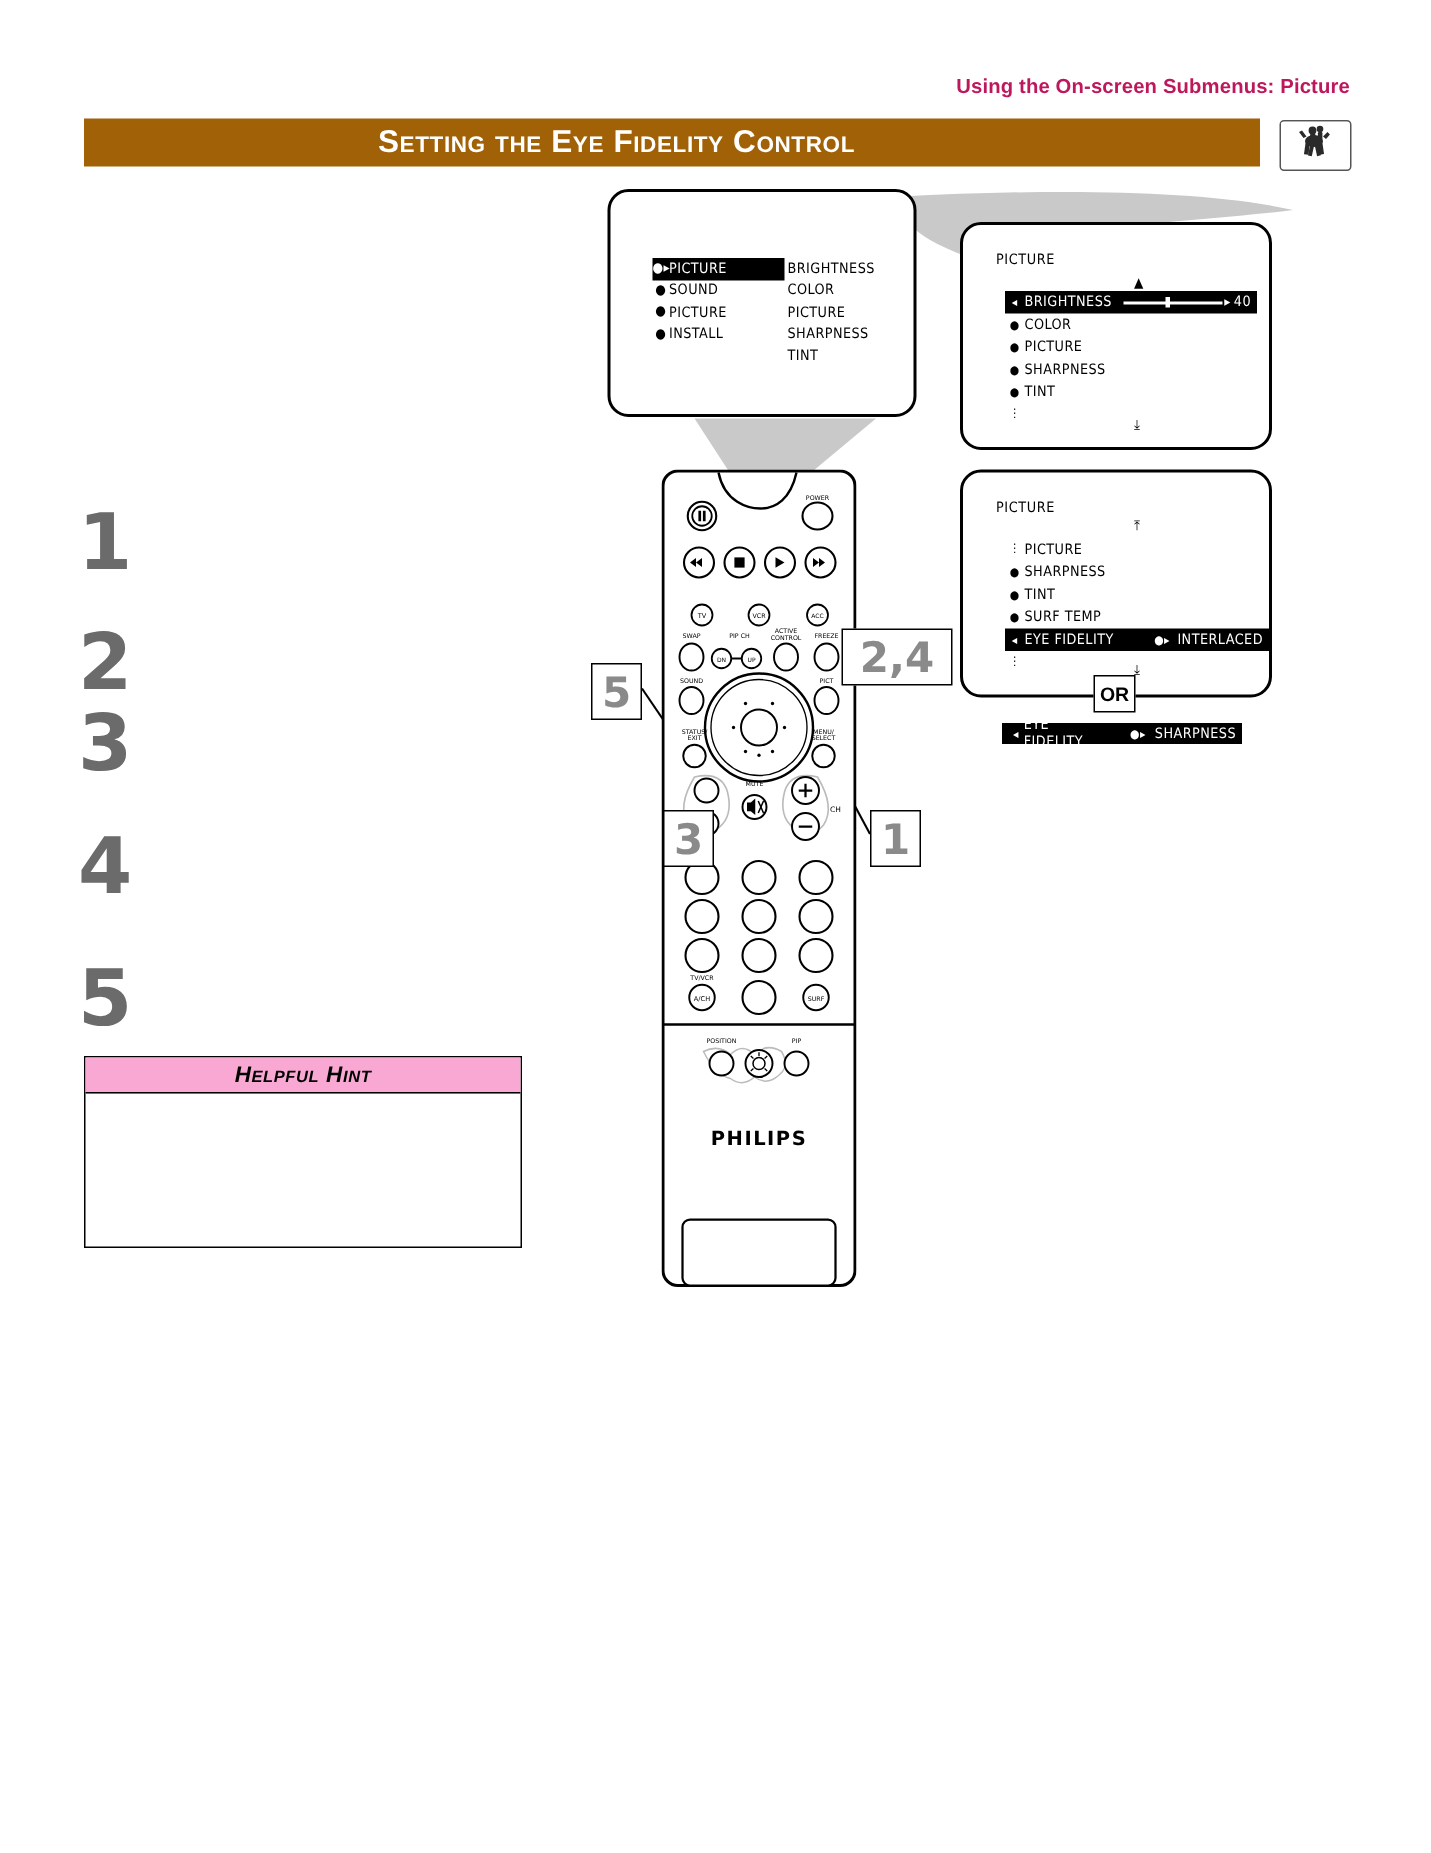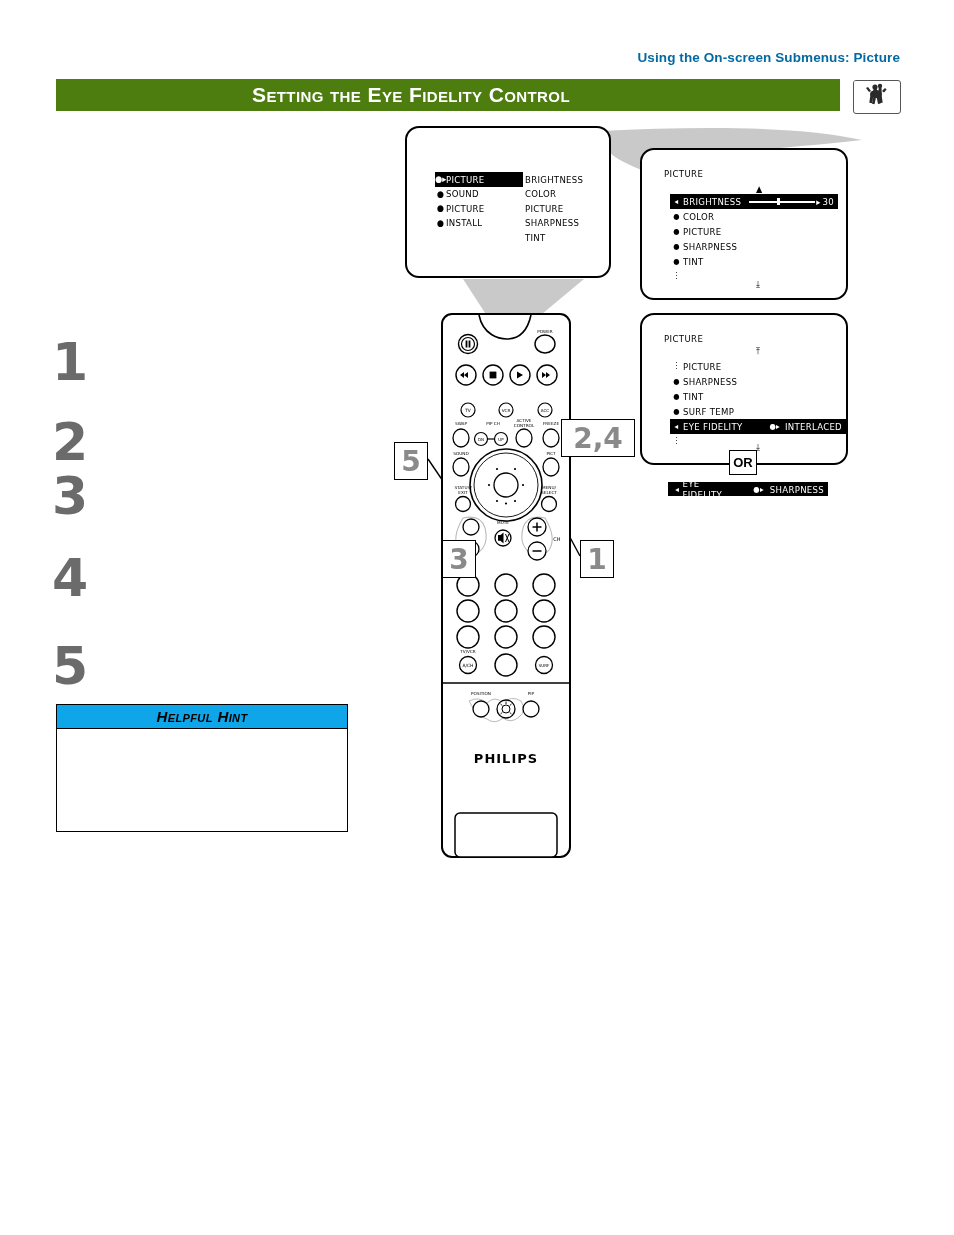--- a/index.html
+++ b/index.html
@@ -19,31 +19,31 @@
   .page-header {
     position: absolute;
     left: 0; top: 0; width: 954px; height: 130px;
   }
   .breadcrumb {
     position: absolute;
     right: 54px;
     top: 50px;
     font-size: 13.5px;
     font-weight: bold;
-    color: #0369a1;
+    color: #be185d;
     letter-spacing: 0.1px;
     white-space: nowrap;
   }
   .title-bar {
     position: absolute;
     left: 56px;
     top: 79px;
     width: 784px;
     height: 32px;
-    background: #4d7c0f;
+    background: #a16207;
   }
   .title-text {
     position: absolute;
     left: 196px;
     top: 4px;
     color: #fff;
     font-size: 21px;
     font-weight: bold;
     font-variant: small-caps;
     letter-spacing: 0.4px;
@@ -84,21 +84,21 @@
     left: 56px;
     top: 704px;
     width: 292px;
     height: 128px;
     border: 1.5px solid #000;
     background: #fff;
     box-sizing: border-box;
   }
   .hint-head {
     height: 23px;
-    background: #0ea5e9;
+    background: #f9a8d4;
     border-bottom: 1.5px solid #000;
     display: flex;
     align-items: center;
     justify-content: center;
   }
   .hint-title {
     font-size: 15px;
     font-weight: bold;
     font-style: italic;
     font-variant: small-caps;
@@ -396,21 +396,21 @@
   <div class="osd-list" style="top:44px;">
 
     <div class="osd-row sel">
       <span class="mark">◂</span>
       <span class="label">BRIGHTNESS</span>
       <span class="slider-wrap">
         <span class="slider-line">
           <span class="slider-knob"></span>
         </span>
         <span class="slider-arrow">▸</span>
-        <span class="slider-val">30</span>
+        <span class="slider-val">40</span>
       </span>
     </div>
 
     <div class="osd-row">
       <span class="mark">●</span>
       <span class="label">COLOR</span>
     </div>
     <div class="osd-row">
       <span class="mark">●</span>
       <span class="label">PICTURE</span>

